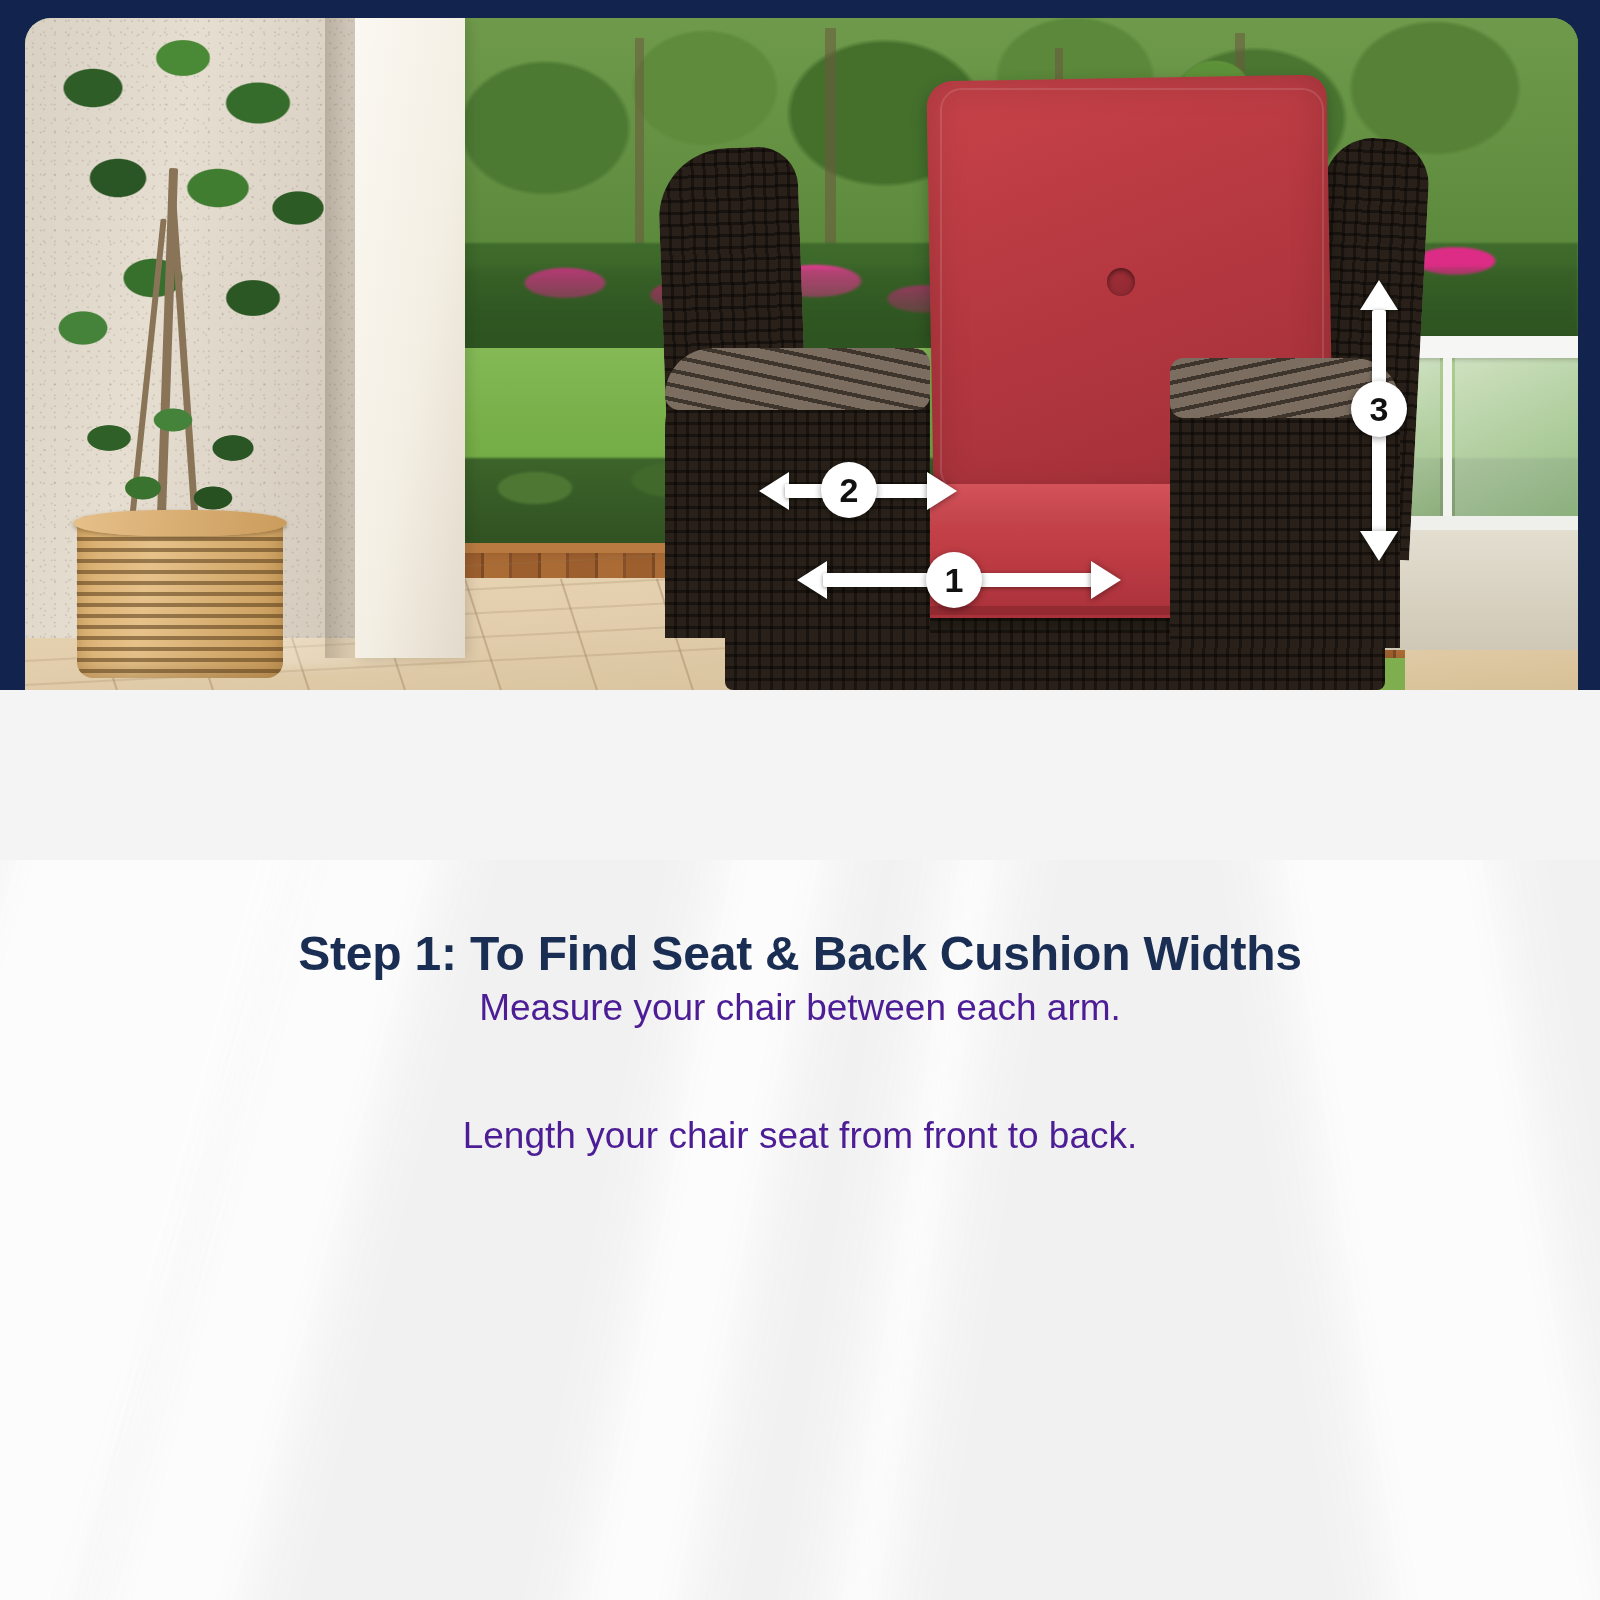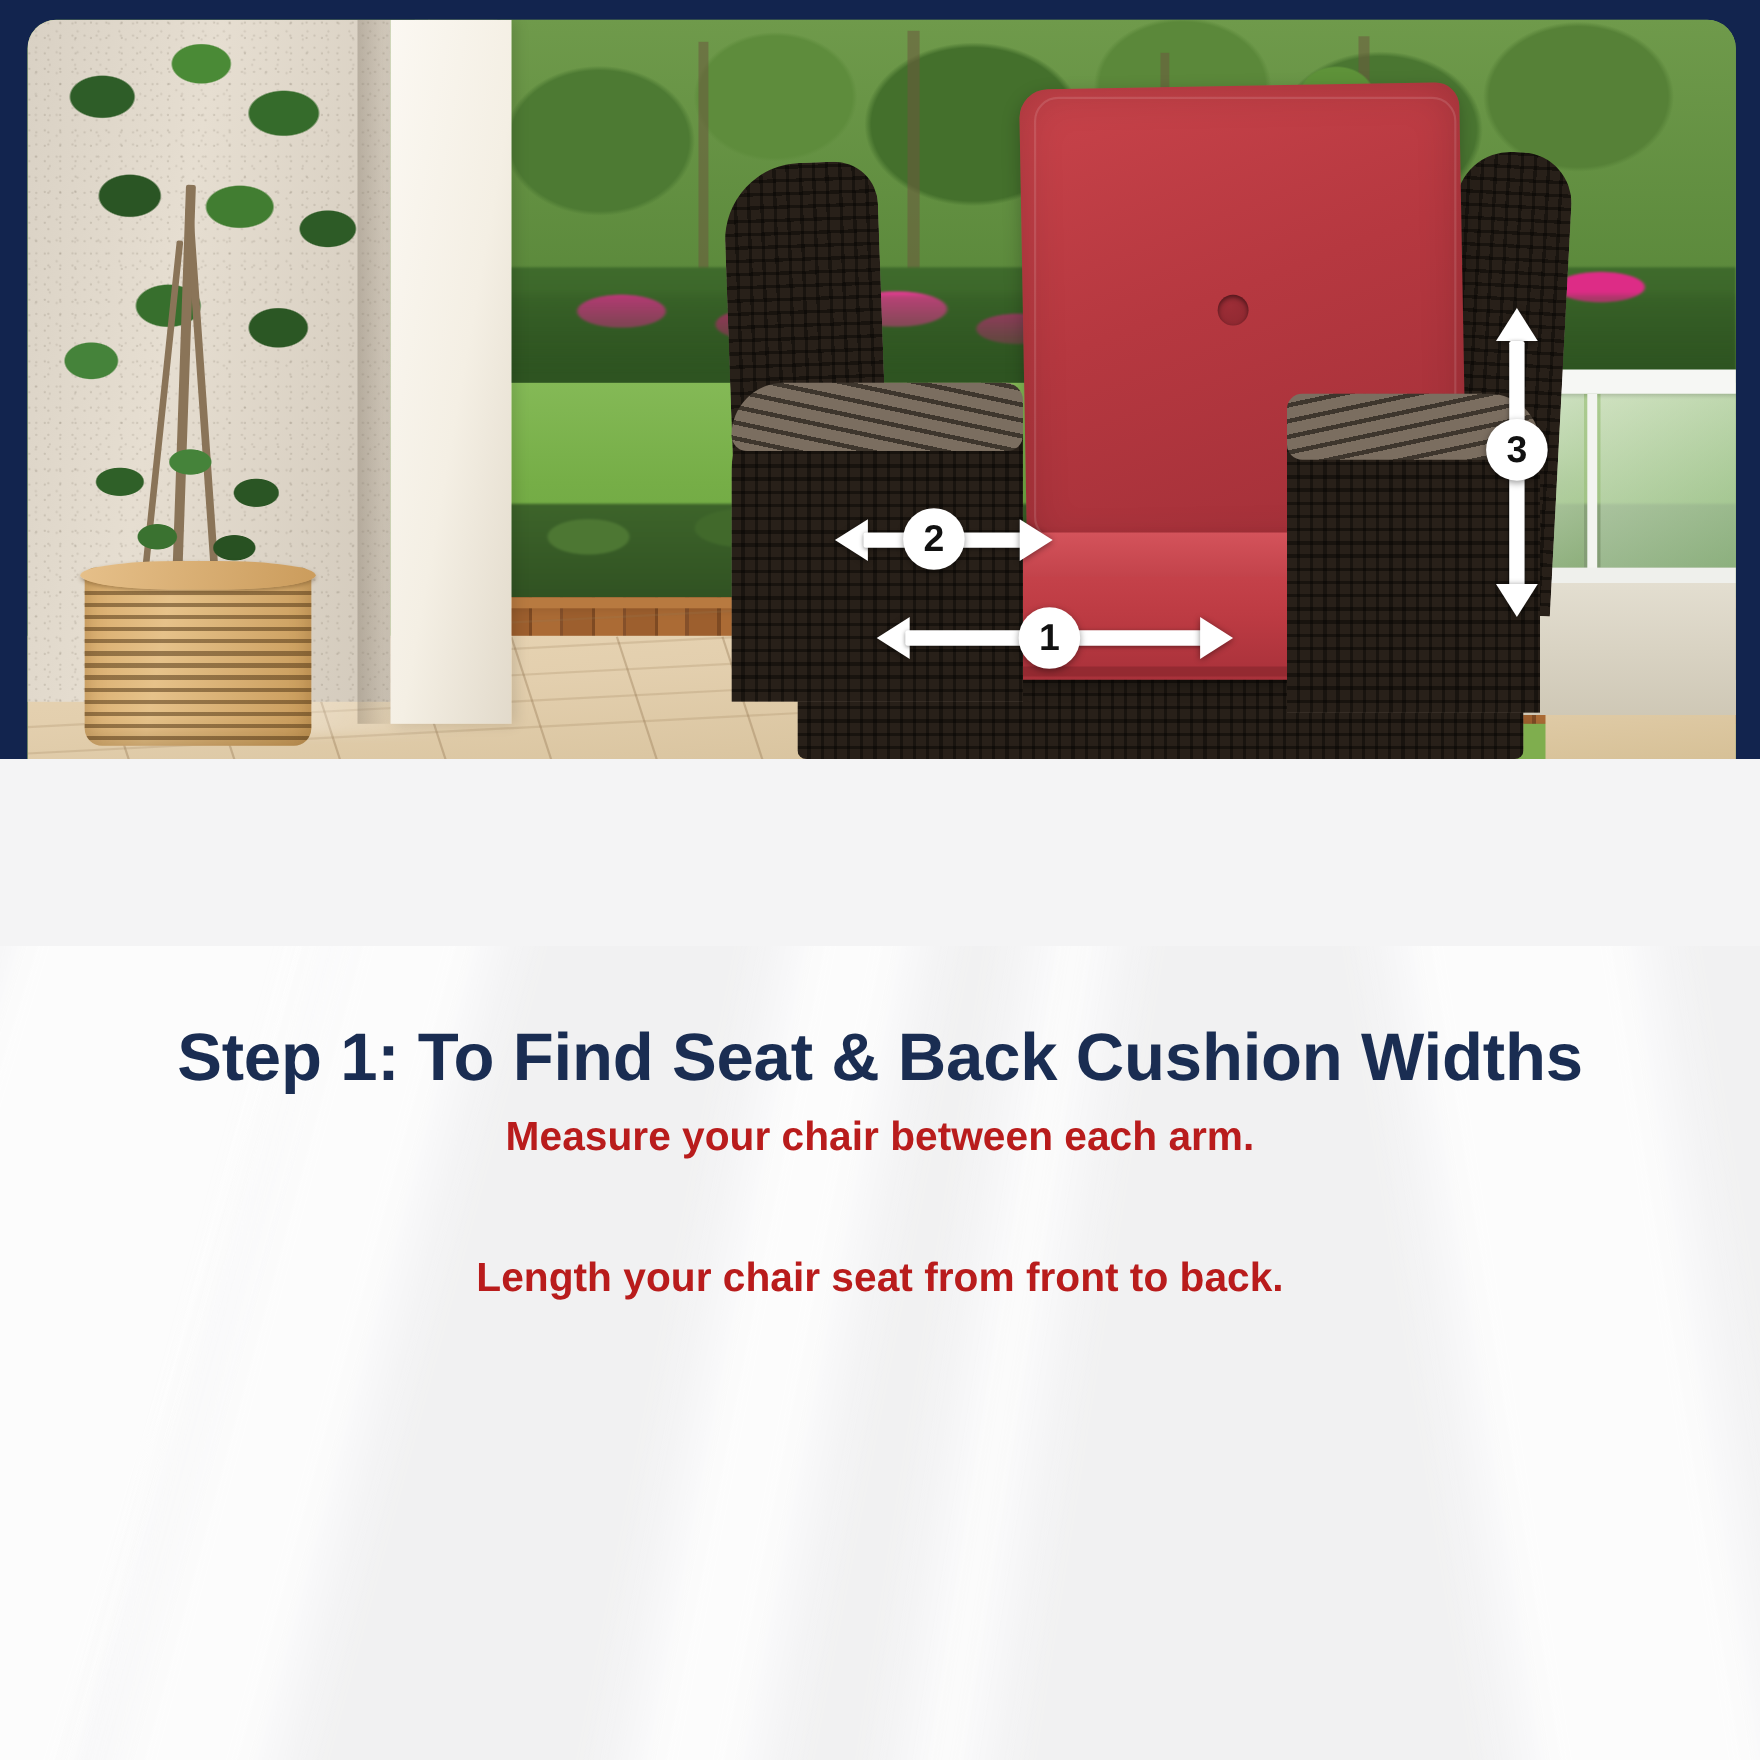--- a/index.html
+++ b/index.html
@@ -388,33 +388,32 @@
   .a3-hu{left:1335px;top:262px;}
   .a3-hd{left:1335px;top:513px;}
   .a3-badge{left:1326px;top:363px;width:56px;height:56px;font-size:34px;}
 
   
   .steps{position:absolute;left:0;top:905px;width:1600px;}
   .step{text-align:center;}
   .step-title{
     color:#1a2d52;
     font-weight:bold;
-    font-size:61px;
+    font-size:48px;
     line-height:1.12;
     letter-spacing:-.2px;
     font-family:"Liberation Sans", sans-serif;
   }
   .step-sub{
-    color:#b91c1c;
+    color:#4c1d95;
     font-size:37px;
     line-height:1.26;
-    margin-top:15px;
+    margin-top:4px;
     font-family:"Liberation Sans", sans-serif;
     white-space:pre-line;
-    font-weight:bold;
   }
   .step-1{margin-top:22px;}
   .step-2{margin-top:82px;}
   .step-3{margin-top:82px;}
 </style>
 </head>
 <body>
 
 <div class="canvas">
 

